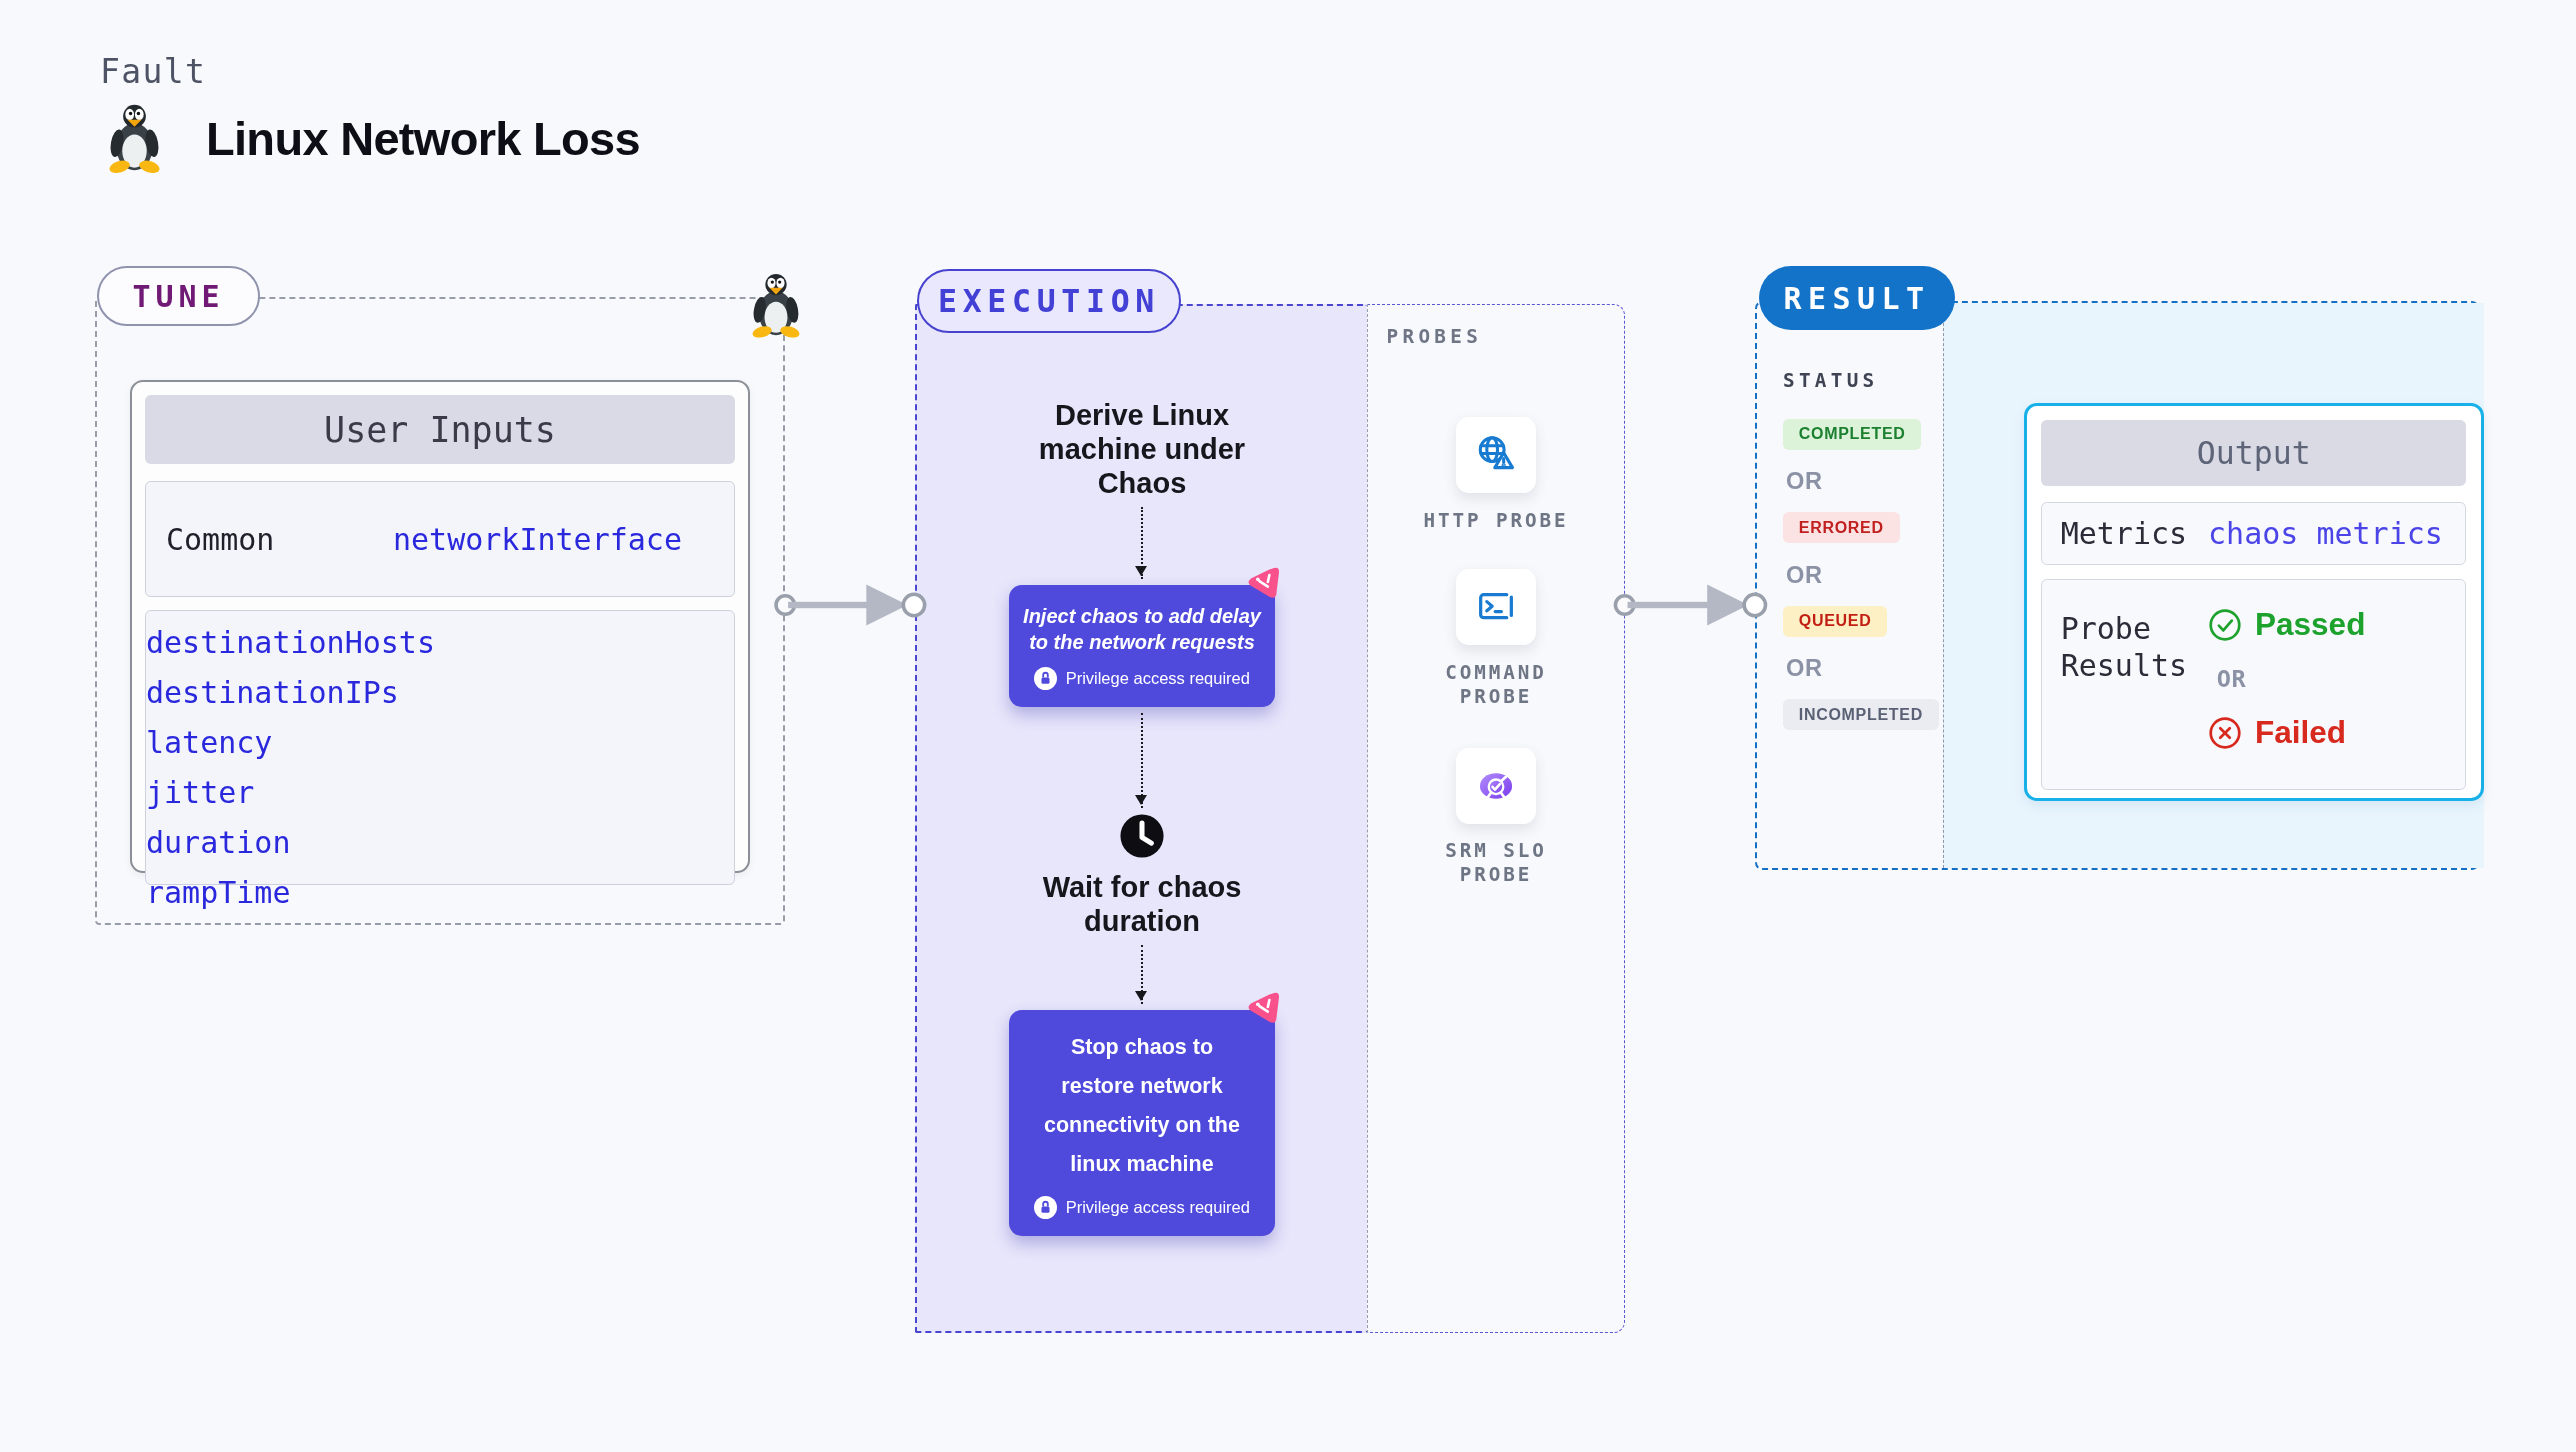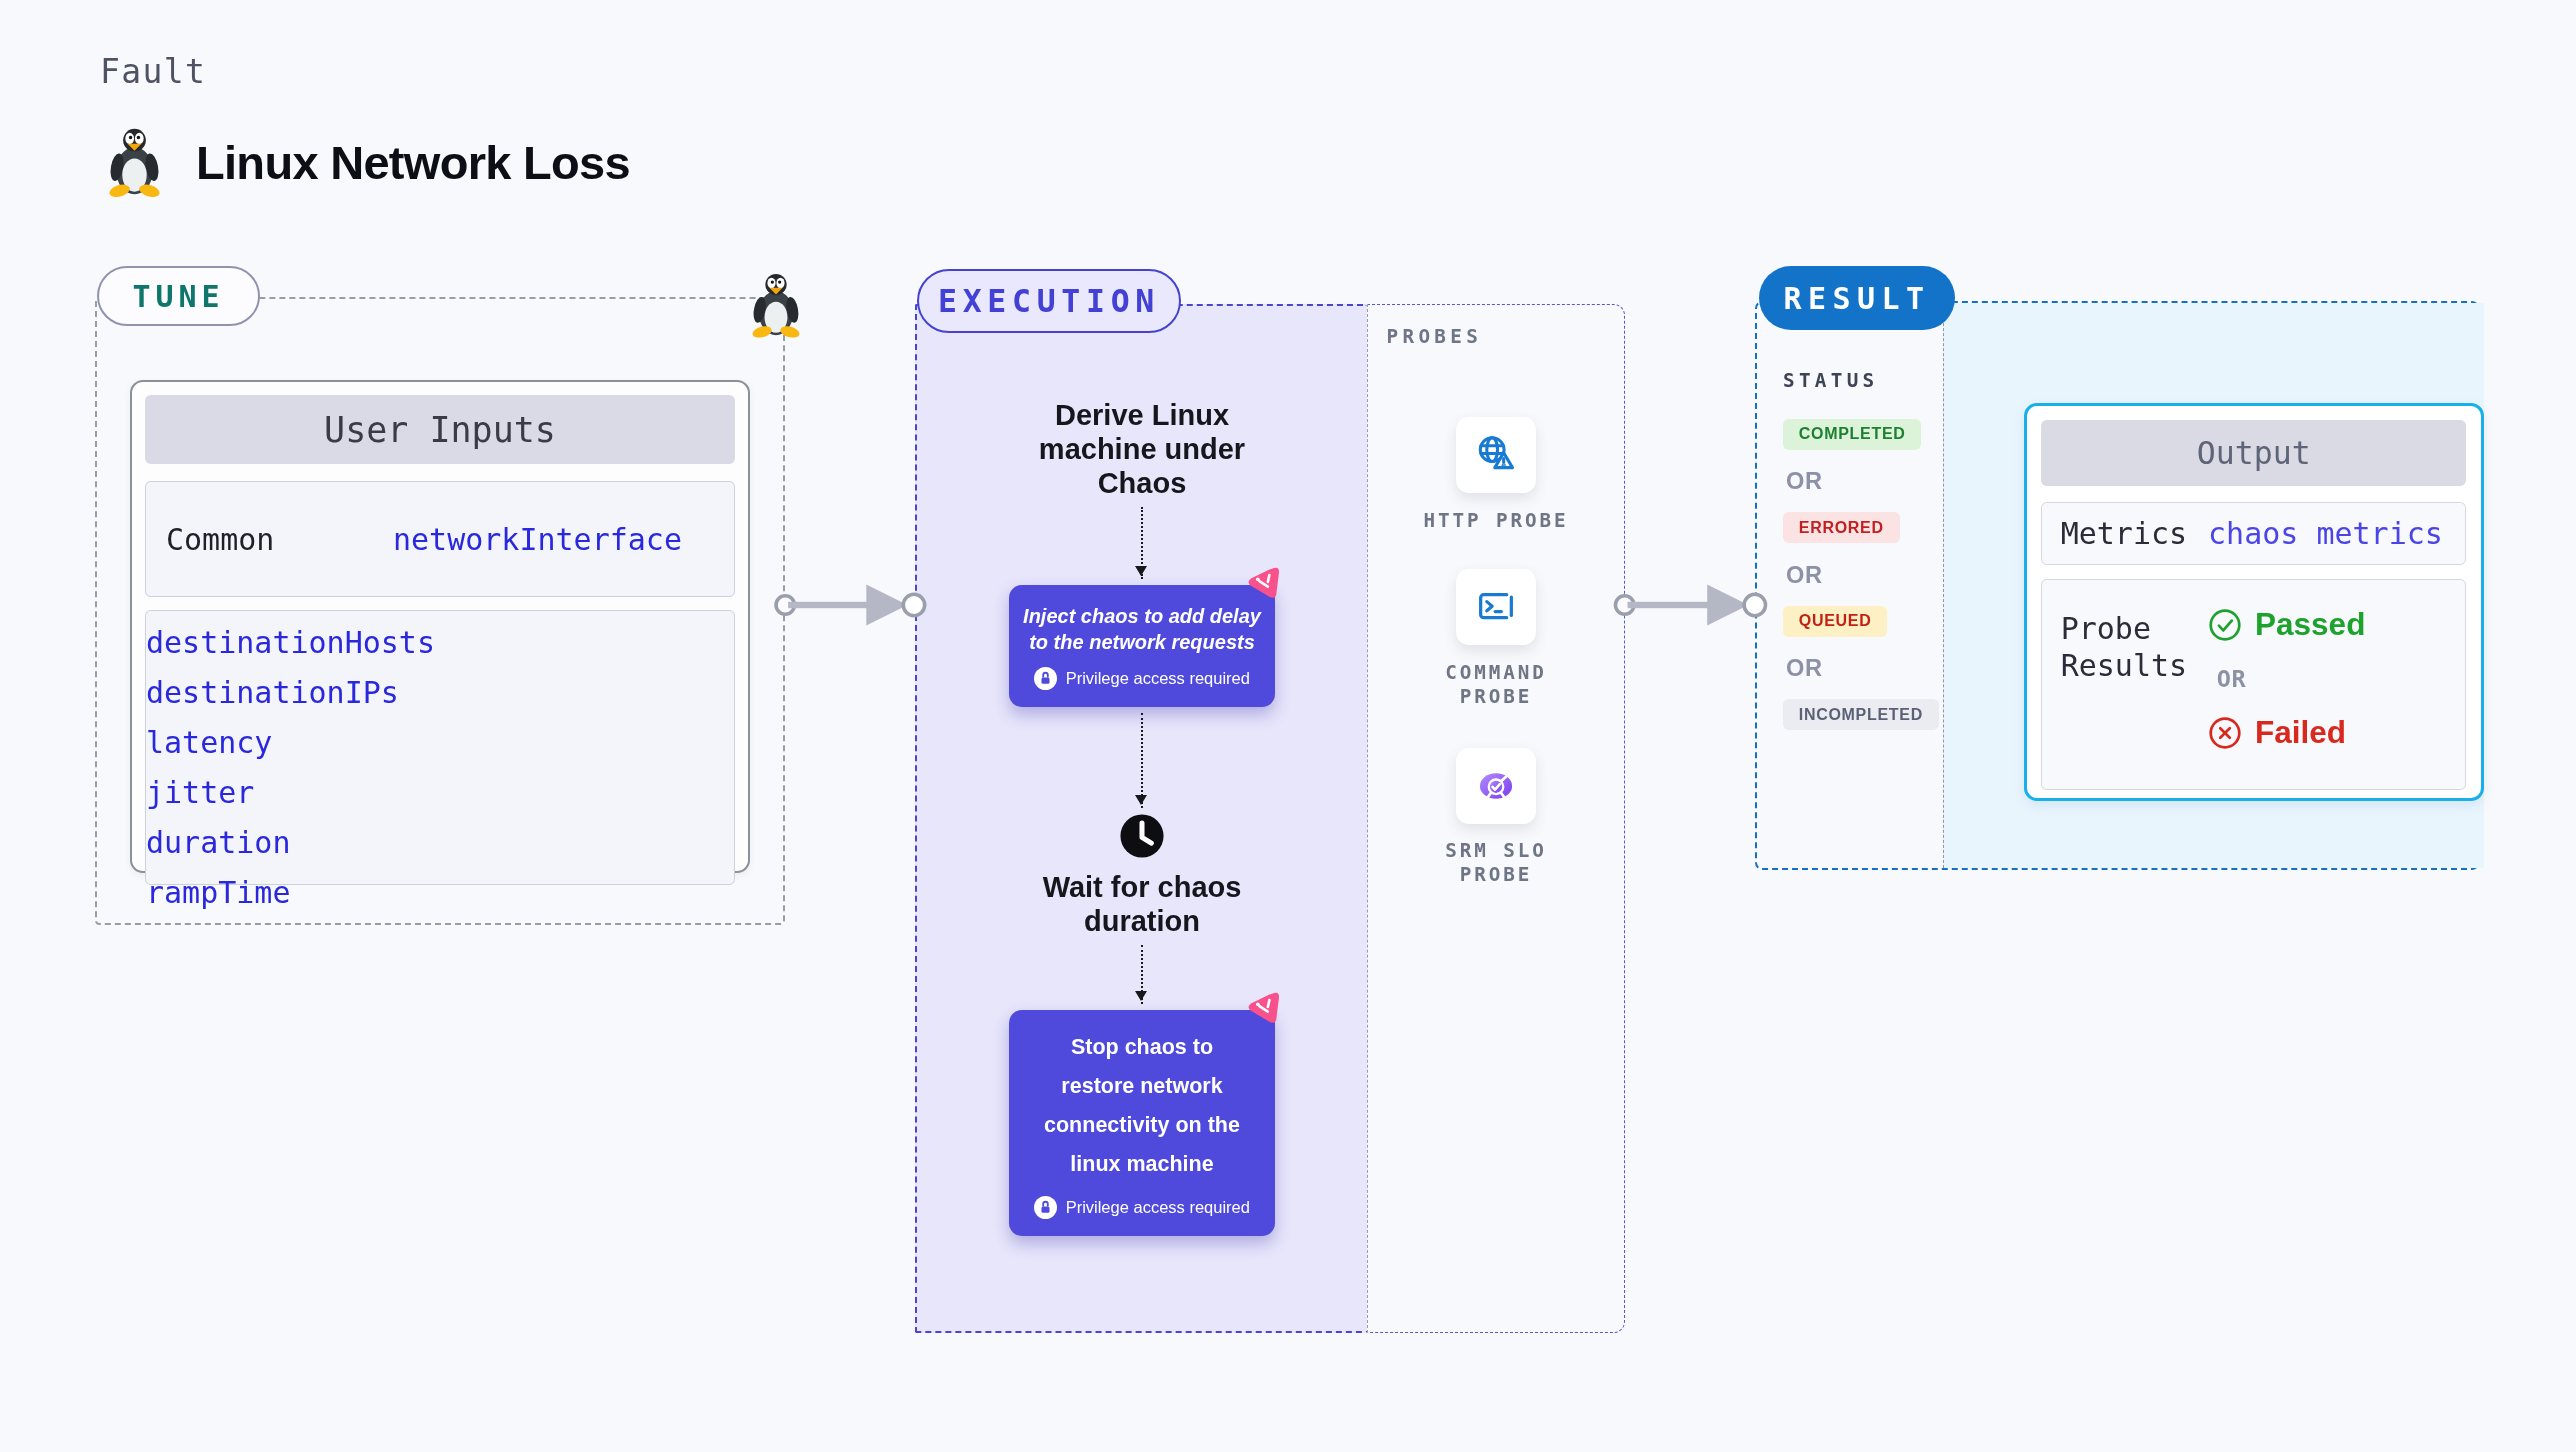--- a/index.html
+++ b/index.html
@@ -12,35 +12,35 @@
     overflow:hidden;
   }
   .mono { font-family:"DejaVu Sans Mono", monospace; }
 
   
   .eyebrow {
     position:absolute; left:100px; top:52px;
     font-family:"DejaVu Sans Mono", monospace;
     font-size:33px; color:#4d5364; letter-spacing:1.4px;
   }
-  .title-row { position:absolute; left:106px; top:127px; display:flex; align-items:center; gap:33px; }
+  .title-row { position:absolute; left:106px; top:103px; display:flex; align-items:center; gap:43px; }
   .title-row svg.tux { width:57px; height:70px; }
   .page-title { font-size:47px; font-weight:bold; color:#0d0f16; letter-spacing:-0.7px; }
 
   
   .pill {
     position:absolute; z-index:6;
     display:flex; align-items:center; justify-content:center;
     border-radius:43px;
     font-family:"DejaVu Sans Mono", monospace; font-weight:bold;
   }
   .pill.tune {
     left:97px; top:266px; width:163px; height:60px;
     background:#fcfcfe; border:2.9px solid #8f93ad;
-    font-size:30px; letter-spacing:5px; color:#0f766e;
+    font-size:30px; letter-spacing:5px; color:#701a75;
   }
   .pill.execution {
     left:917px; top:269px; width:264px; height:64px;
     background:#e9e8fc; border:2.9px solid #4642cf;
     font-size:31.5px; letter-spacing:5.7px; color:#4340d6;
   }
   .pill.result {
     left:1759px; top:266px; width:196px; height:64px;
     background:#1273c9; border:none;
     font-size:30px; letter-spacing:6.4px; color:#ffffff;

